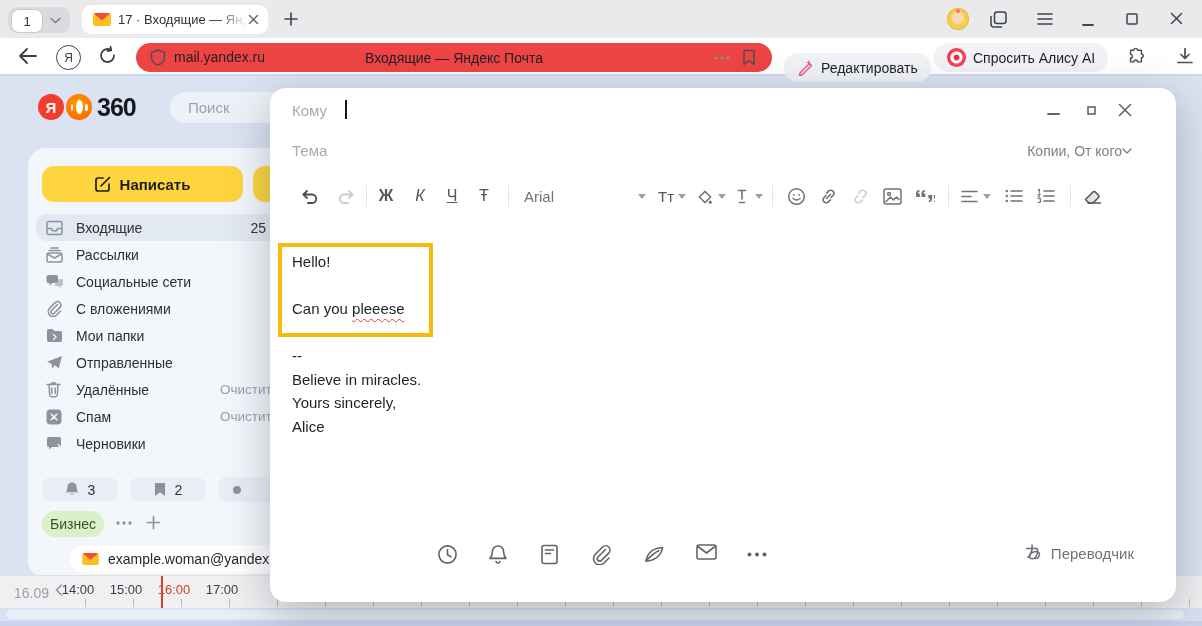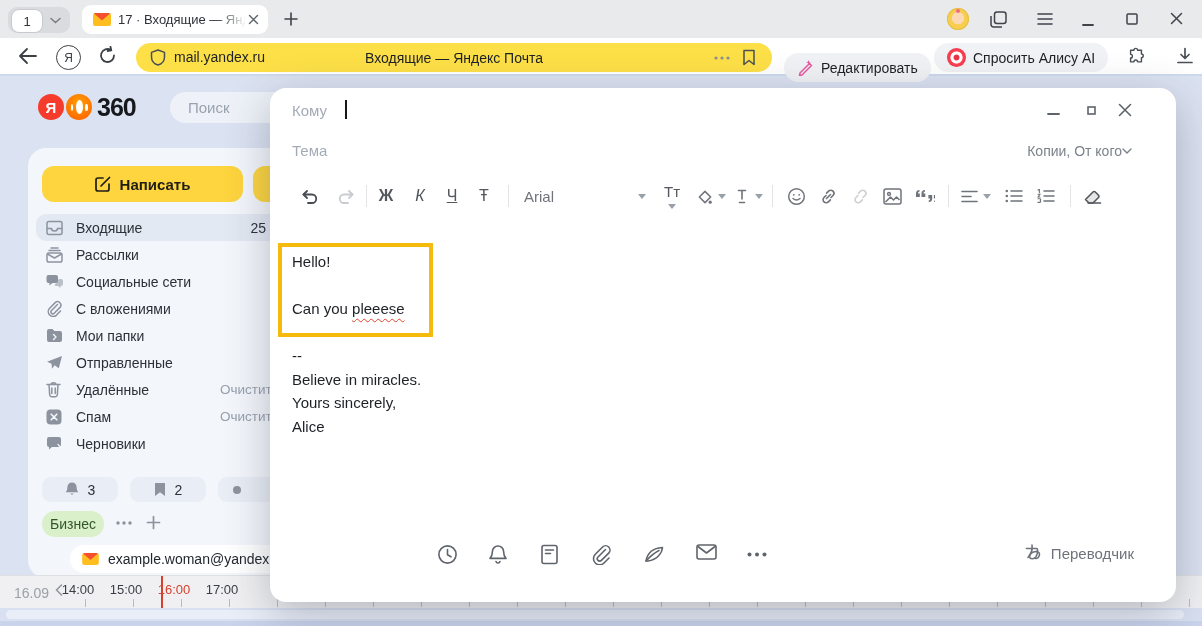--- a/index.html
+++ b/index.html
@@ -12,21 +12,21 @@
   .chrome{left:0;top:0;width:1202px;height:38px;background:#e9eaec;}
   .tabcounter{left:8px;top:7px;width:62px;height:26px;background:#d9dbdf;border-radius:9px;}
   .tabcounter .numbox{position:absolute;left:3px;top:2px;width:30px;height:22px;background:#fff;border:1px solid #c7c9ce;border-radius:8px;font-size:13px;color:#2e3238;display:flex;align-items:center;justify-content:center;}
   .tabcounter .chev{position:absolute;left:42px;top:10px;color:#7d8187;}
   .tab{left:82px;top:5px;width:186px;height:29px;background:#fff;border-radius:9px;}
   .tabtitle{position:absolute;left:36px;top:7px;width:128px;font-size:13px;color:#2e3238;white-space:nowrap;overflow:hidden;
     -webkit-mask-image:linear-gradient(90deg,#000 78%,transparent);mask-image:linear-gradient(90deg,#000 78%,transparent);}
   .iconbtn{color:#3f434a;}
   
   .addr{left:0;top:38px;width:1202px;height:38px;background:#fff;border-bottom:2px solid #cfd9ee;box-sizing:border-box;}
-  .urlpill{left:136px;top:5px;width:636px;height:29px;background:#fde047;border-radius:15px;}
+  .urlpill{left:136px;top:5px;width:636px;height:29px;background:#ef4444;border-radius:15px;}
   .urltext{font-size:14px;color:#1d2025;}
   .pagetitle{position:absolute;left:0;right:0;top:7px;text-align:center;font-size:14px;color:#1d2025;}
   .chromebtn{height:29px;background:#f0f2f5;border-radius:15px;display:flex;align-items:center;gap:7px;padding:0 13px;font-size:14px;color:#1d2025;box-sizing:border-box;}
   .ya-circle{width:23px;height:23px;border-radius:50%;border:1.6px solid #3b4046;color:#3b4046;font-size:12px;display:flex;align-items:center;justify-content:center;}
   .alice-ic{width:19px;height:19px;border-radius:50%;background:radial-gradient(circle at 50% 50%, #e8334a 0 19%, #ffffff 25% 42%, #ff4353 48%, #d42b49 100%);}
   
   .logo-red{left:38px;top:94px;width:26px;height:26px;border-radius:50%;background:#f53b2b;color:#fff;font-weight:bold;font-size:15px;display:flex;align-items:center;justify-content:center;}
   .logo-orange{left:66px;top:94px;width:26px;height:26px;border-radius:50%;background:radial-gradient(circle at 50% 35%,#ff9e00,#ff5c00);}
   .logo-orange i{position:absolute;background:#fff;border-radius:50%;}
   .logo-360{left:97px;top:93px;font-size:25px;font-weight:bold;color:#16181c;letter-spacing:-1px;}
@@ -443,21 +443,21 @@
       <div class="tdiv" style="left:96px;"></div>
       <div class="ti tletter" style="left:104px;width:24px;font-weight:bold;">Ж</div>
       <div class="ti tletter" style="left:138px;width:24px;font-style:italic;">К</div>
       <div class="ti tletter" style="left:170px;width:24px;text-decoration:underline;">Ч</div>
       <div class="ti tletter" style="left:202px;width:24px;">Ŧ</div>
       <div class="tdiv" style="left:238px;"></div>
       <div class="ti" style="left:250px;width:130px;justify-content:space-between;padding:0 4px;box-sizing:border-box;font-size:15px;">
         <span>Arial</span>
         <span class="caret"></span>
       </div>
-      <div class="ti" style="left:384px;width:36px;gap:4px;font-size:15px;color:#54575d;flex-direction:column;">
+      <div class="ti" style="left:384px;width:36px;gap:4px;font-size:15px;color:#54575d;">
         <span>Tт</span>
         <span class="caret"></span>
       </div>
       <div class="ti" style="left:424px;width:34px;gap:5px;">
         <svg width="17" height="17" viewBox="0 0 17 17" fill="none" stroke="currentColor" stroke-width="1.5">
             <rect x="5" y="5" width="8" height="8" transform="rotate(45 9 9)" stroke-linejoin="round"></rect>
             <circle cx="14.2" cy="14.2" r="1.6" fill="currentColor" stroke="none"></circle>
           </svg>
         <span class="caret"></span>
       </div>

